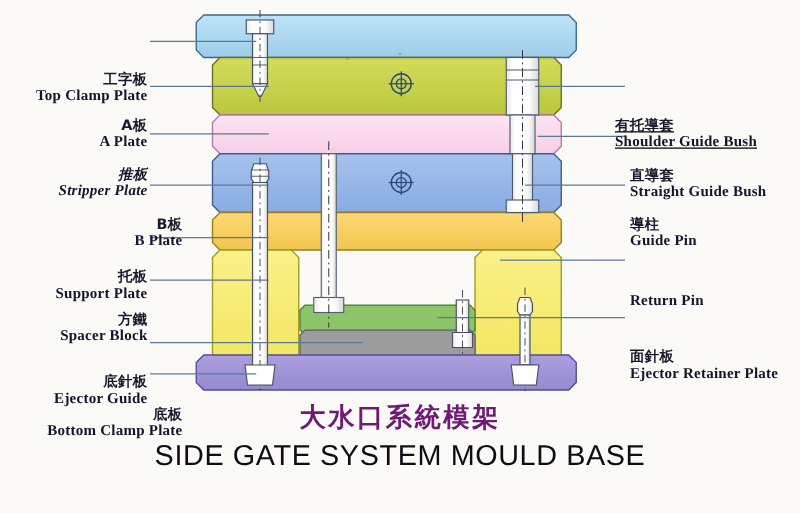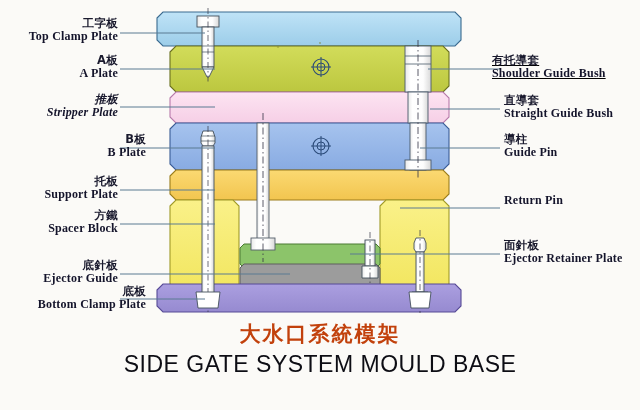--- a/index.html
+++ b/index.html
@@ -6,27 +6,27 @@
   body{
     width:640px;height:410px;
     background:#fbfaf7;
     font-family:"Liberation Serif", serif;
     overflow:hidden;
     position:relative;
   }
   #stage{position:absolute;left:0;top:0;width:640px;height:410px;}
   svg#diagram{position:absolute;left:0;top:0;width:640px;height:410px;}
 
-  .lbl{position:absolute;text-align:right;line-height:1.02;}
+  .lbl{position:absolute;text-align:right;line-height:1.02;margin-top:40px;}
   .lbl.r{text-align:left;}
   .cn{font-family:"DejaVu Sans", sans-serif;font-weight:700;font-size:11.5px;color:#1a1a2e;display:block;letter-spacing:0.3px;}
   .en{font-family:"Liberation Serif", serif;font-weight:700;font-size:12px;color:#14142b;display:block;letter-spacing:0.2px;}
 
   #title{position:absolute;left:0;width:640px;text-align:center;}
-  #title .t-cn{font-family:"DejaVu Sans", sans-serif;font-weight:700;font-size:21px;color:#c2410c;letter-spacing:2px;display:block;}
+  #title .t-cn{font-family:"DejaVu Sans", sans-serif;font-weight:700;font-size:21px;color:#701a75;letter-spacing:2px;display:block;}
   #title .t-en{font-family:"Liberation Sans", sans-serif;font-weight:400;font-size:23px;color:#0d0d14;letter-spacing:0.5px;display:block;margin-top:3px;}
 </style>
 </head>
 <body style="background: rgb(251, 250, 247);">
 
 <div id="stage">
 
   <svg id="diagram" viewBox="0 0 640 410">
     <defs>
       <linearGradient id="gTop" x1="0" y1="0" x2="0" y2="1">

